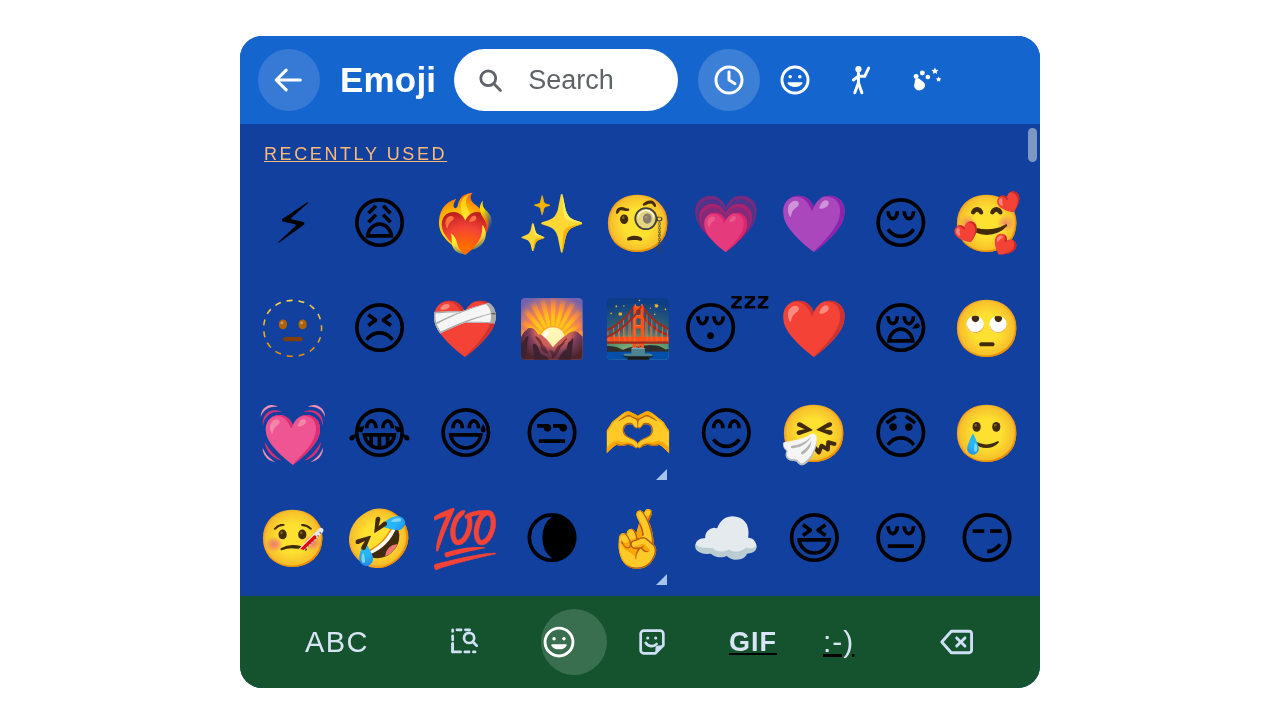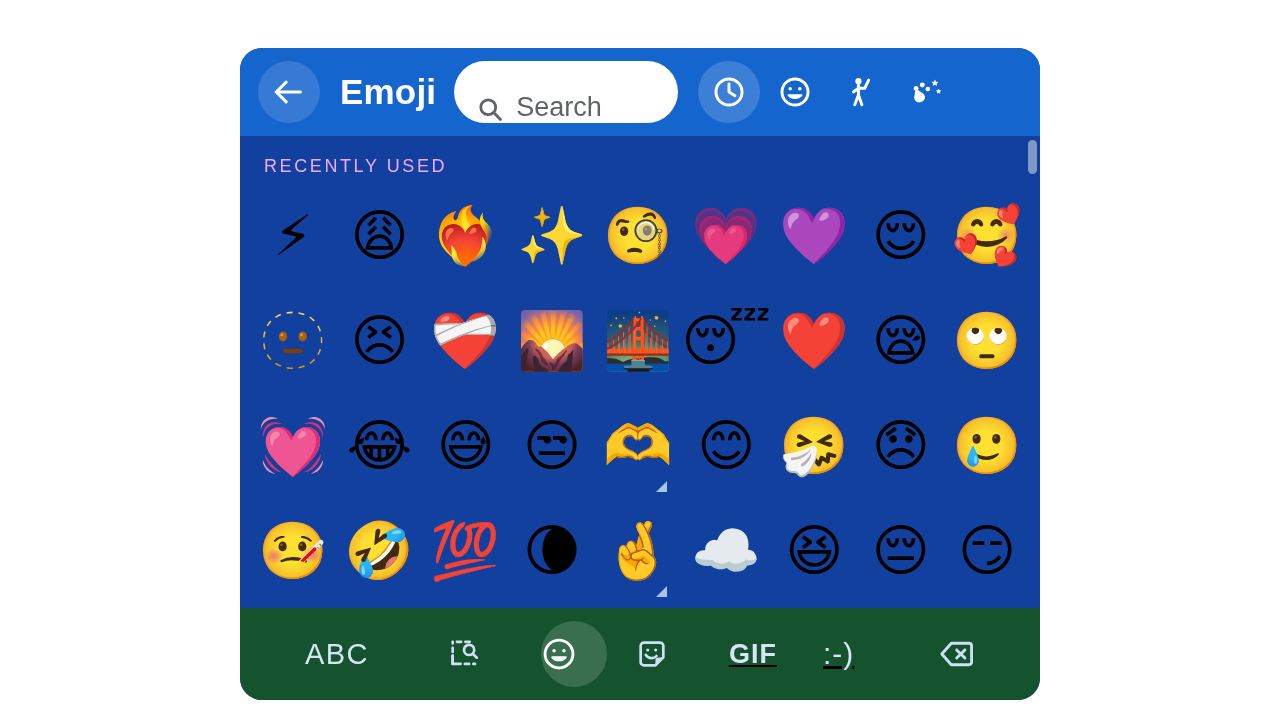--- a/index.html
+++ b/index.html
@@ -16,21 +16,21 @@
     position: relative;
     width: 1280px;
     height: 720px;
     background: #ffffff;
   }
 
   
   #keyboard {
     position: absolute;
     left: 240px;
-    top: 48px;
+    top: 36px;
     width: 800px;
     height: 652px;
     border-radius: 22px;
     overflow: hidden;
     background: #12409e;
     display: flex;
     flex-direction: column;
   }
 
   
@@ -63,23 +63,23 @@
     margin-right: 18px;
     white-space: nowrap;
   }
 
   .search-pill {
     flex: 0 0 224px;
     height: 62px;
     background: #ffffff;
     border-radius: 31px;
     display: flex;
-    align-items: flex-end;
+    align-items: center;
     padding-left: 22px;
-    gap: 12px;
+    gap: 24px;
   }
   .search-pill svg { width: 28px; height: 28px; flex: 0 0 28px; display:block; }
   .search-text {
     color: #5f6368;
     font-size: 27px;
     white-space: nowrap;
   }
 
   .cat-tabs {
     display: flex;
@@ -99,25 +99,26 @@
   
   #content {
     flex: 1 1 auto;
     background: #12409e;
     position: relative;
     overflow: hidden;
     padding-top: 8px;
   }
 
   .section-label {
-    color: #f0abfc;
+    color: #fdba74;
     font-size: 18px;
     letter-spacing: 2.6px;
     font-weight: normal;
     padding: 12px 0 6px 24px;
+    text-decoration: underline;
   }
 
   .emoji-grid {
     display: grid;
     grid-template-columns: repeat(9, 1fr);
     padding: 0 10px;
     row-gap: 0;
   }
 
   .emoji-cell {

